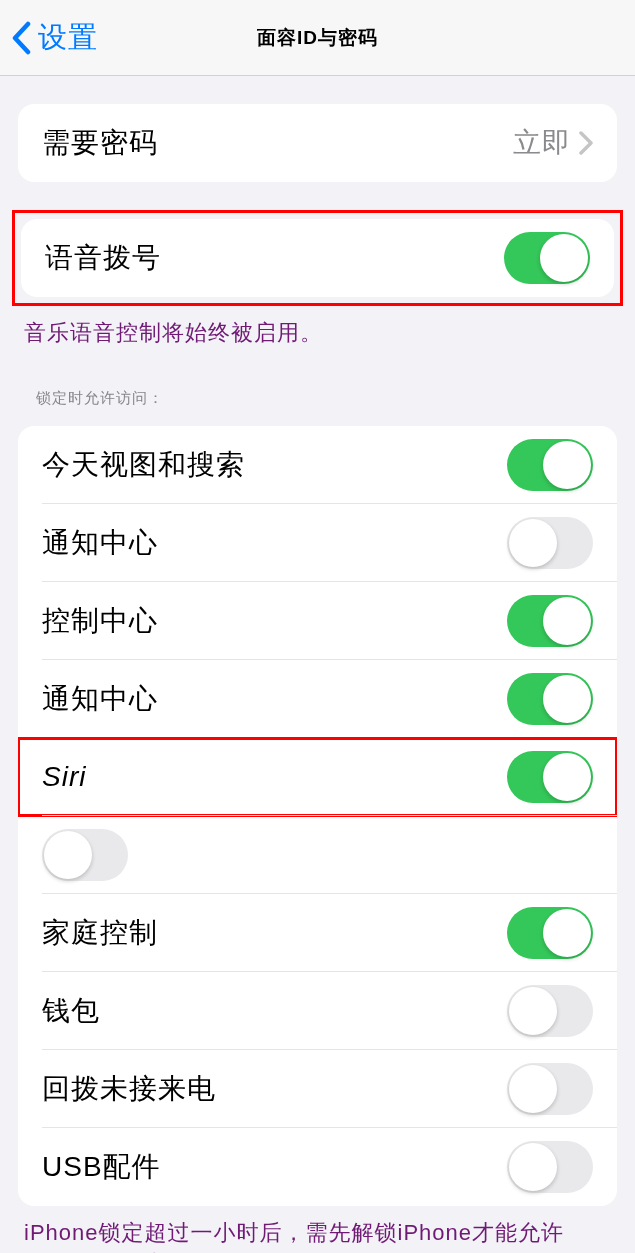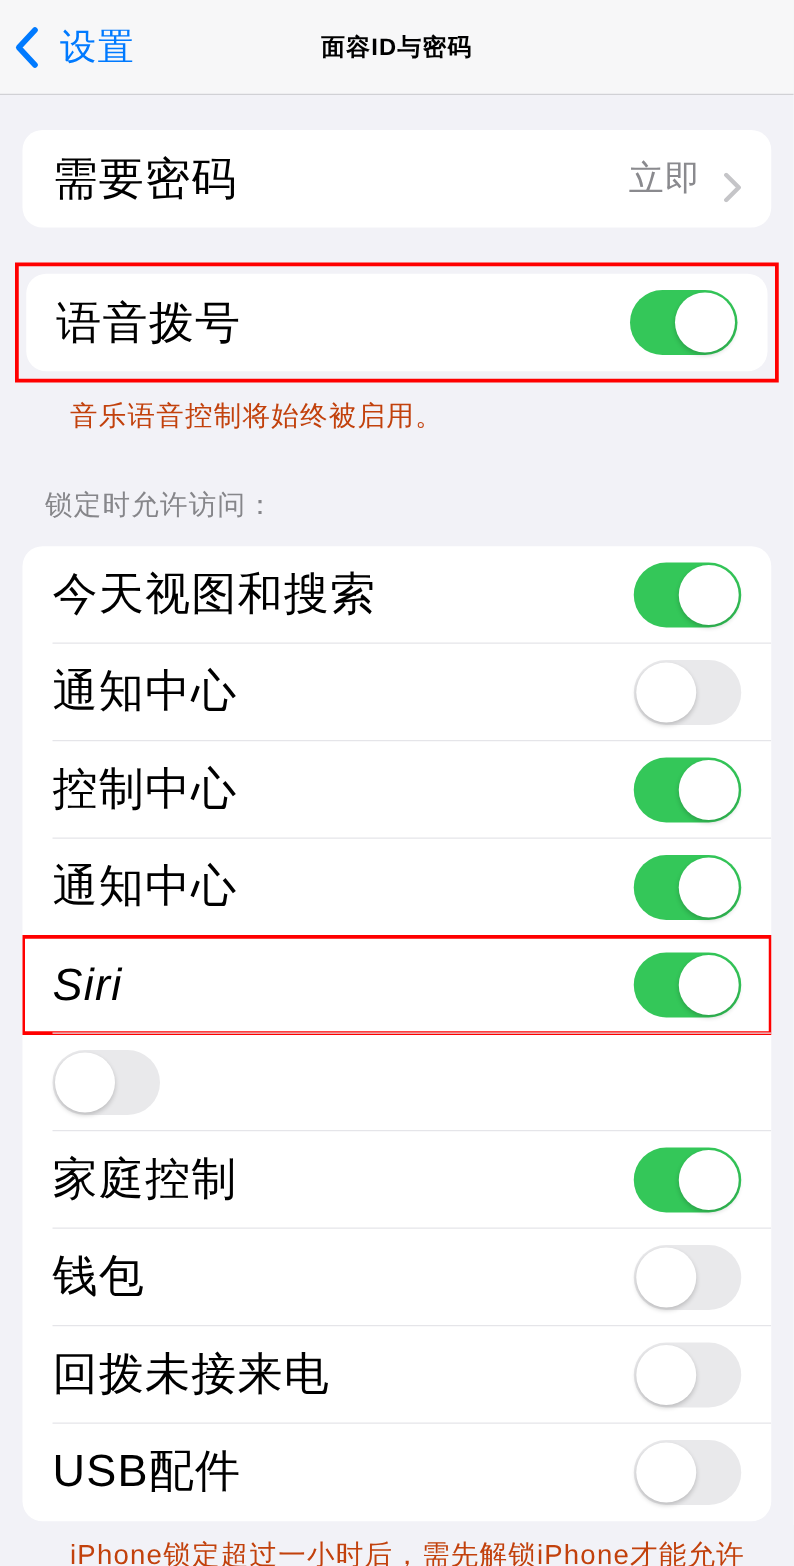--- a/index.html
+++ b/index.html
@@ -28,21 +28,21 @@
       padding-left: 10px;
       cursor: pointer;
     }
     .back-chevron {
       width: 22px;
       height: 34px;
     }
     .back-label {
       font-size: 29px;
       color: #007aff;
-      margin-left: 16px;
+      margin-left: 6px;
       letter-spacing: 1px;
     }
     .header-title {
       position: absolute;
       left: 50%;
       transform: translateX(-50%);
       font-size: 19px;
       font-weight: 600;
       color: #000;
       letter-spacing: 1px;
@@ -67,47 +67,47 @@
     .row.with-separator::after {
       content: "";
       position: absolute;
       left: 24px;
       right: 0;
       bottom: 0;
       height: 1px;
       background: #e5e5e9;
     }
     .row-label {
-      font-size: 36px;
+      font-size: 28px;
       color: #000;
       letter-spacing: 1px;
     }
     .row-value-wrap {
       display: flex;
-      align-items: flex-end;
-      gap: 18px;
+      align-items: center;
+      gap: 8px;
     }
     .row-value {
       font-size: 28px;
       color: #8a8a8e;
       letter-spacing: 1px;
     }
     .chevron-right {
       width: 14px;
       height: 24px;
     }
     .footer-text {
       font-size: 22px;
-      color: #c2410c;
-      padding: 12px 36px 0 56px;
+      color: #701a75;
+      padding: 12px 36px 0 24px;
       letter-spacing: 1px;
       line-height: 1.4;
     }
     .section-header {
-      font-size: 22px;
+      font-size: 15px;
       color: #86868a;
       padding: 40px 36px 10px 36px;
       letter-spacing: 1px;
     }
     .toggle {
       position: relative;
       width: 86px;
       height: 52px;
       border-radius: 26px;
       cursor: pointer;

